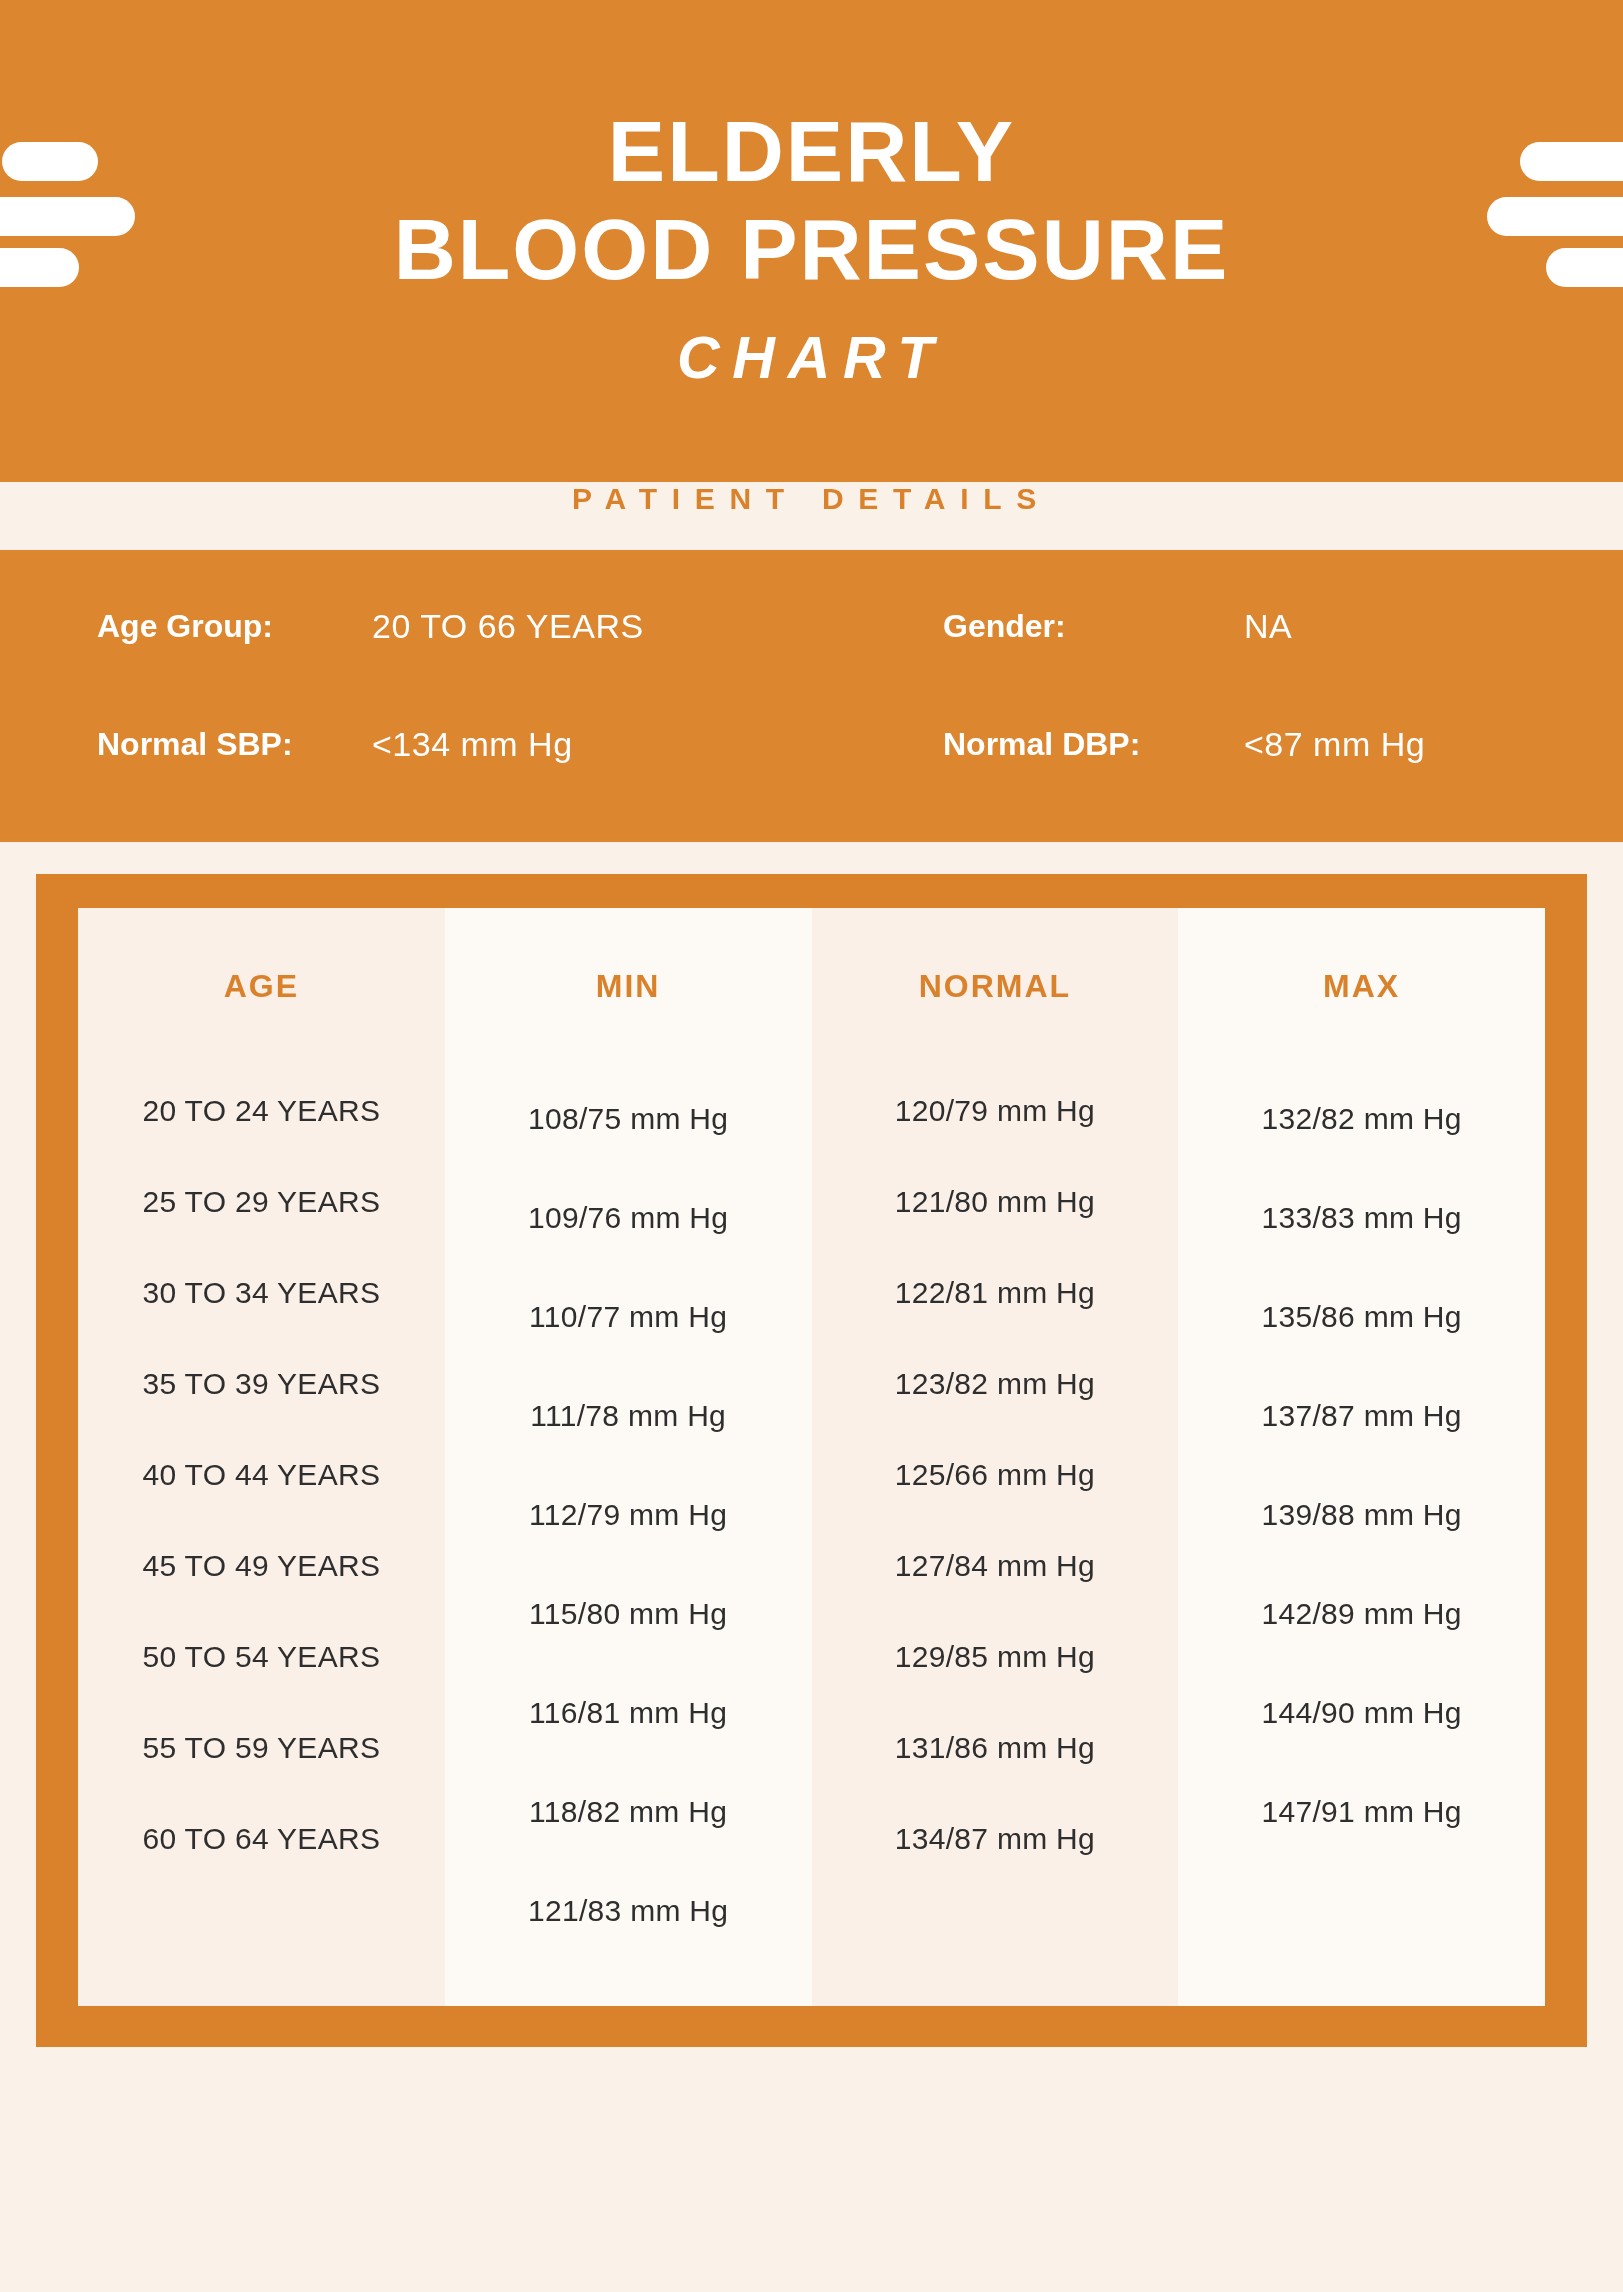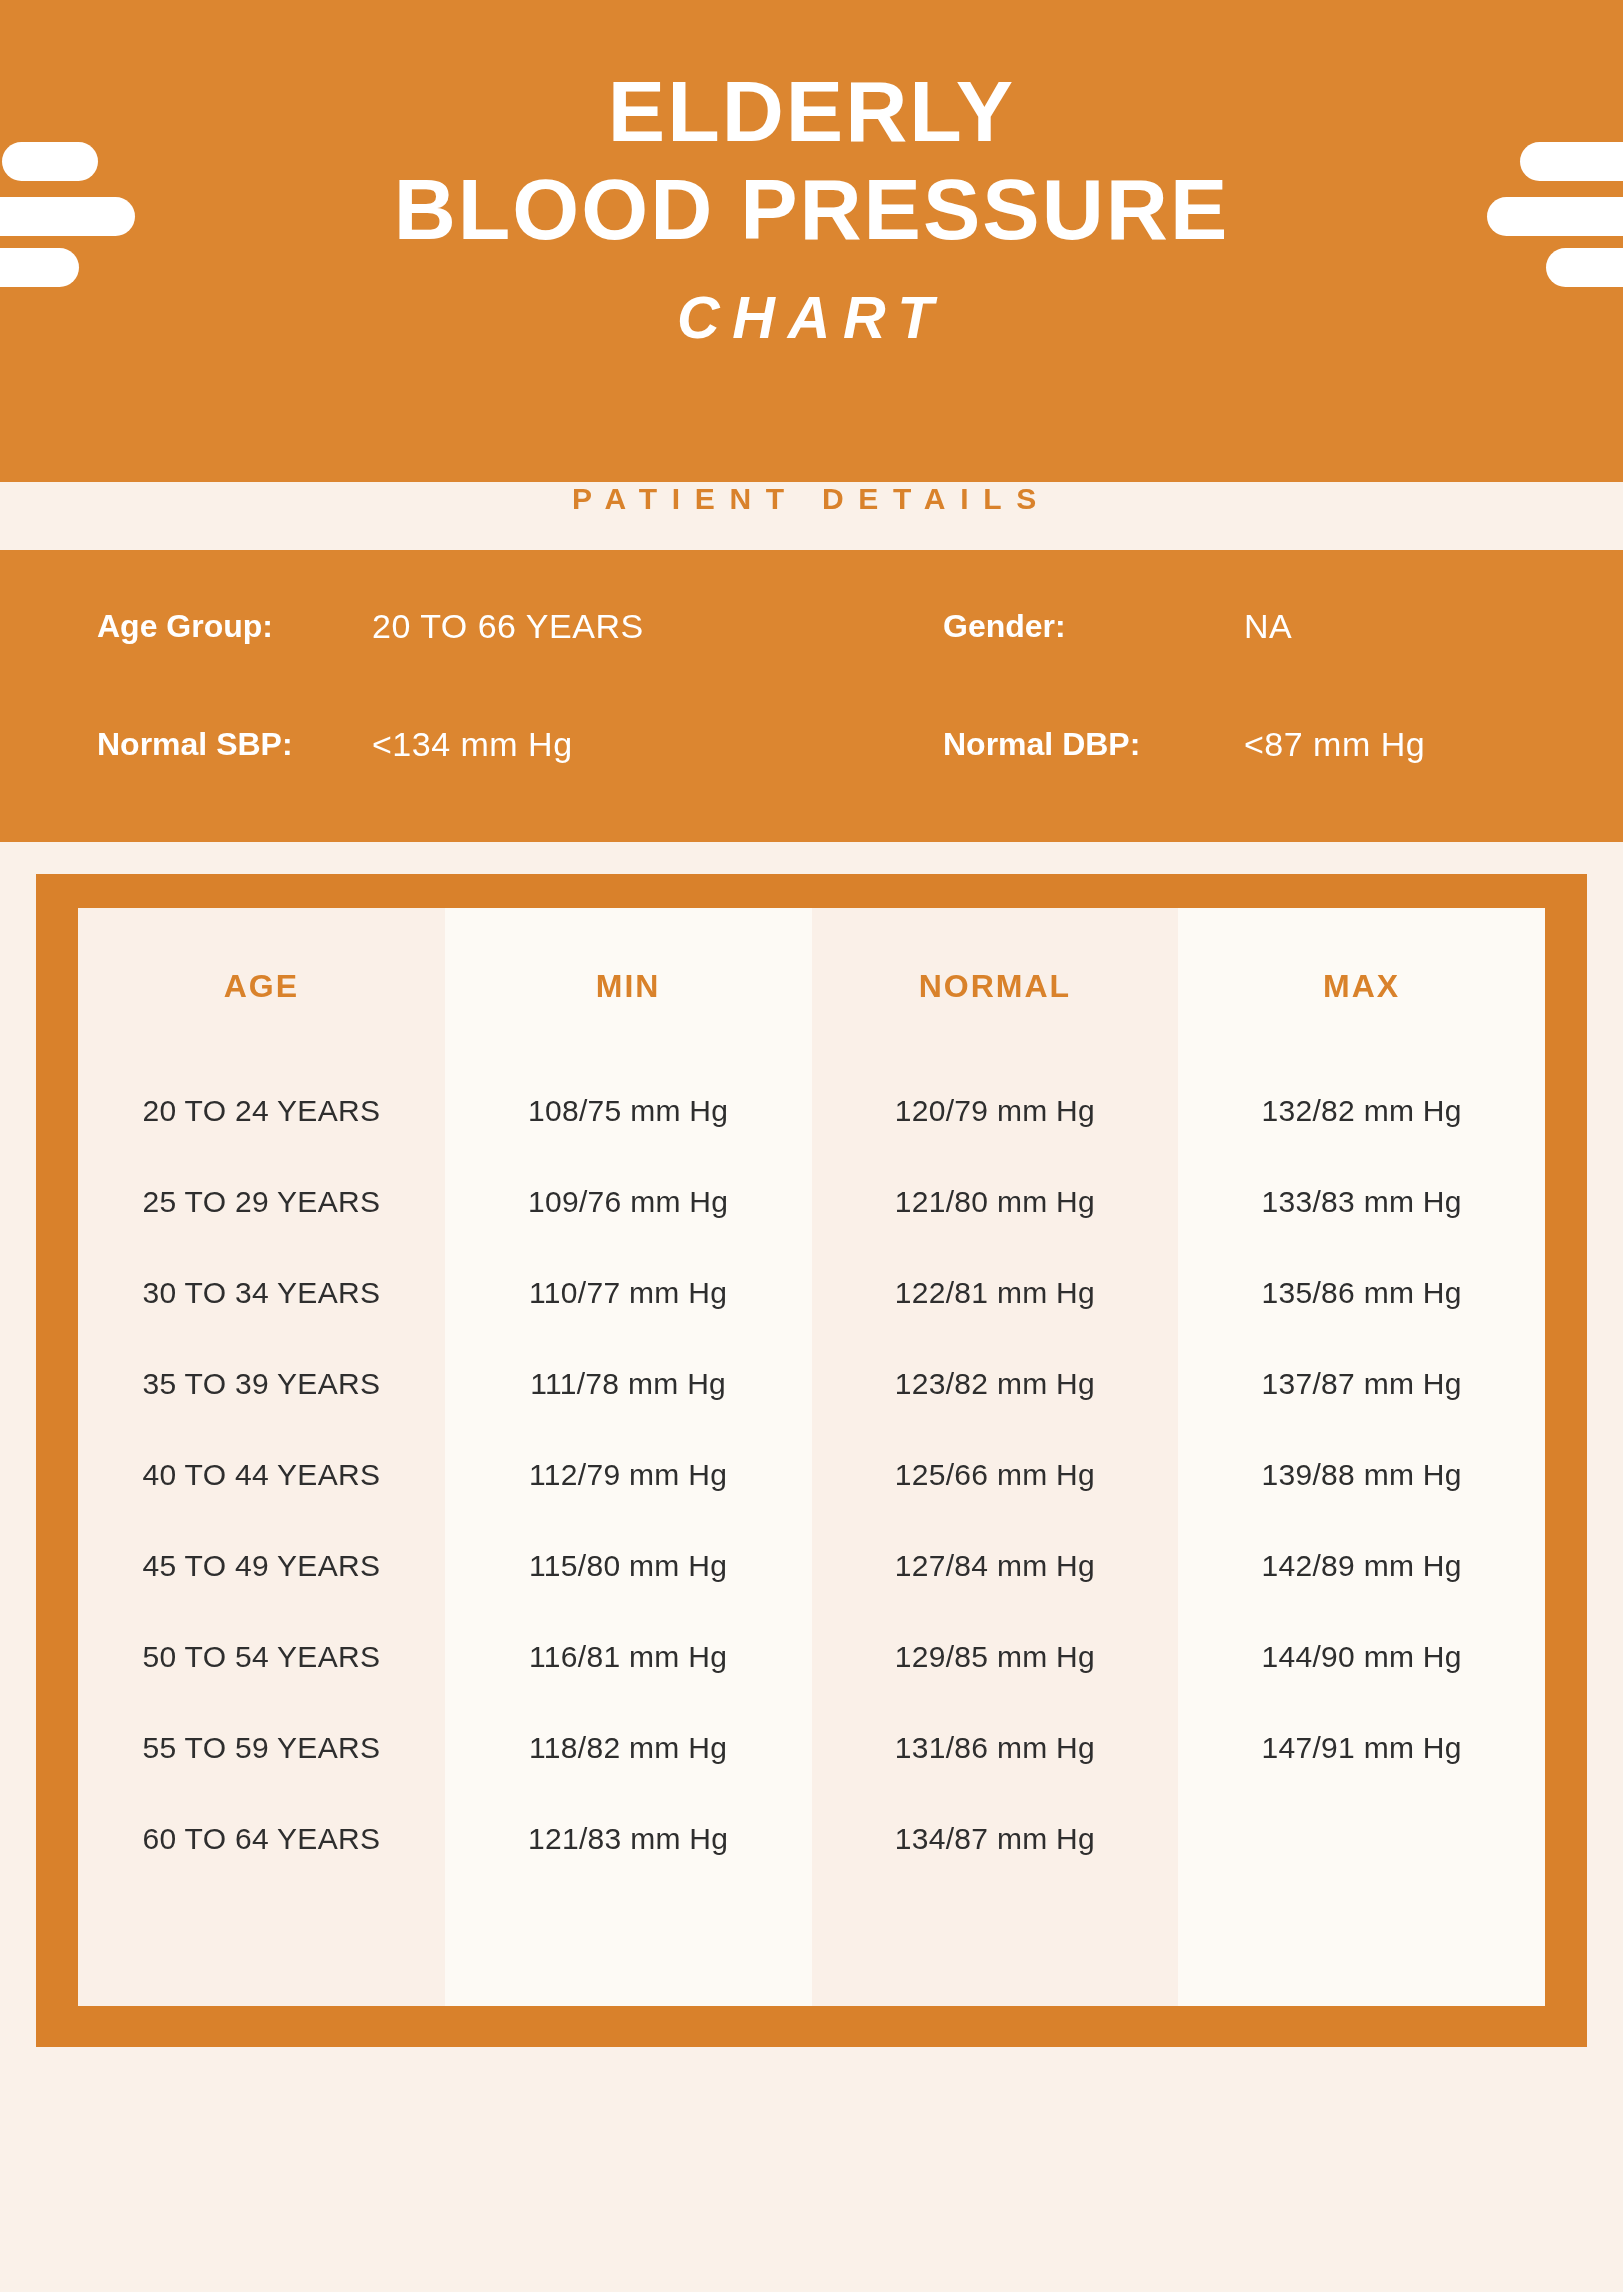--- a/index.html
+++ b/index.html
@@ -14,21 +14,21 @@
 
   
   .hero{position:relative;width:100%;height:482px;background:var(--orange);overflow:hidden;}
   .bar{position:absolute;height:39px;border-radius:19.6px;background:var(--white);}
   .dl-b1{left:2px;top:142px;width:96px;}
   .dl-b2{left:-23.5px;top:197px;width:158px;}
   .dl-b3{left:-23.5px;top:248px;width:102px;}
   .dr-b1{right:-23.5px;top:142px;width:127px;}
   .dr-b2{right:-23.5px;top:197px;width:160px;}
   .dr-b3{right:-23.5px;top:248px;width:101px;}
-  .hero h1{padding-top:62px;text-align:center;color:var(--white);}
+  .hero h1{padding-top:102px;text-align:center;color:var(--white);}
   .t1,.t2{display:block;font-size:86px;font-weight:700;line-height:1.14;letter-spacing:2px;}
   .t3{display:block;margin-top:25.5px;font-size:59px;font-style:italic;font-weight:700;letter-spacing:12.7px;}
 
   
   .pd-strip{height:68px;display:flex;justify-content:center;background:var(--cream);}
   .pd-strip span{color:var(--accent-text);font-size:30px;font-weight:700;letter-spacing:14.7px;}
 
   
   .details{height:292px;background:var(--orange);padding:42px 0 0 97px;color:var(--white);}
   .drow{display:flex;align-items:center;height:69px;margin-bottom:49px;}
@@ -37,21 +37,21 @@
   .w-l1{width:275px;}
   .w-v1{width:571px;}
   .w-l2{width:301px;}
 
   
   .gap{height:32px;background:var(--cream);}
   .table-frame{margin:0 36px;height:1173px;background:var(--orange-deep);padding:34px 42px 41px 42px;}
   .table-inner{display:flex;height:100%;background:var(--col-white);border-radius:11px;}
   .col{flex:1 1 25%;display:flex;flex-direction:column;}
   .col-odd{background:var(--col-cream);}
-  .col-even{background:var(--col-white);}
+  .col-even{background:var(--col-white);gap:8px;}
   .th{height:157px;display:flex;align-items:center;justify-content:center;
       color:var(--accent-text);font-size:32px;font-weight:700;letter-spacing:2px;}
   .td{height:91px;display:flex;align-items:center;justify-content:center;
       color:var(--body-text);font-size:30px;letter-spacing:0.3px;}
 </style>
 </head>
 <body>
 
 <div class="page">
 

